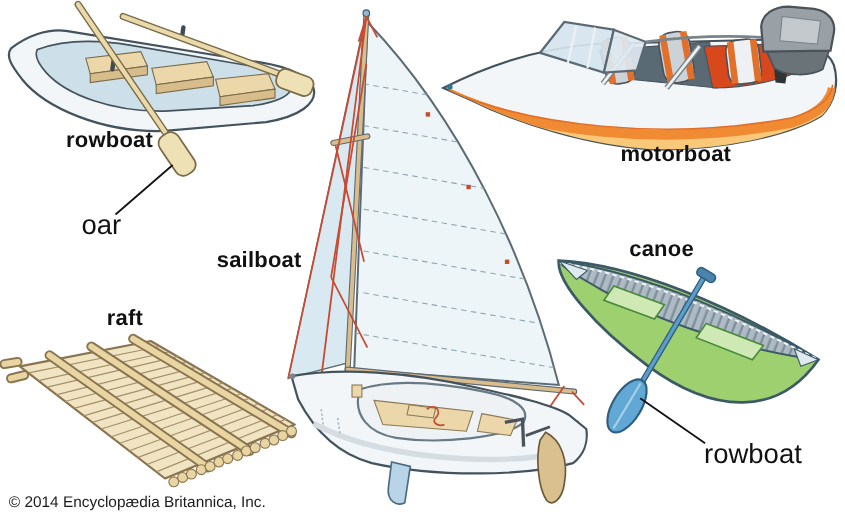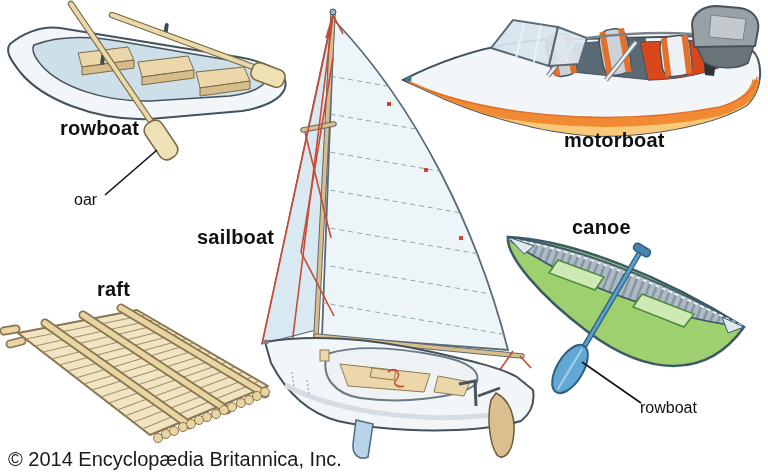--- a/index.html
+++ b/index.html
@@ -7,25 +7,25 @@
     position:relative;width:768px;height:476px;overflow:hidden;
     background:var(--page_bg,#fff);
     font-family:"Liberation Sans","DejaVu Sans",sans-serif;
   }
   .stage svg.art{position:absolute;left:0;top:0;}
   .fig-label{
     position:absolute;font-weight:bold;font-size:20px;color:var(--label_color,#111);
     white-space:nowrap;letter-spacing:0.2px;
   }
   .part-label{
-    position:absolute;font-weight:normal;font-size:16px;color:var(--label_color,#111);
+    position:absolute;font-weight:normal;font-size:25px;color:var(--label_color,#111);
     white-space:nowrap;
   }
   .copyright{
-    position:absolute;left:8px;top:448px;font-size:20px;color:#1a1a1a;white-space:nowrap;
+    position:absolute;left:8px;top:448px;font-size:14px;color:#1a1a1a;white-space:nowrap;
   }
   .hull{fill:var(--hull_white);stroke:var(--outline_dark);stroke-width:2;}
   .hull-inner{fill:var(--hull_inner_blue);stroke:var(--outline_dark);stroke-width:1.5;}
   .seat-top{fill:var(--wood_seat);stroke:var(--oar_outline);stroke-width:1;}
   .seat-side{fill:var(--wood_seat_side);stroke:var(--oar_outline);stroke-width:1;}
   .oar-edge{stroke:var(--oar_outline);stroke-width:6.5;stroke-linecap:round;fill:none;}
   .oar-wood{stroke:var(--oar_wood);stroke-width:4;stroke-linecap:round;fill:none;}
   .oar-blade{fill:var(--oar_blade);stroke:var(--oar_outline);stroke-width:1.6;}
   .raft-quad{fill:var(--raft_wood);stroke:var(--raft_outline);stroke-width:2;stroke-linejoin:round;}
   .raft-log{stroke:var(--raft_line);stroke-width:1.1;}

